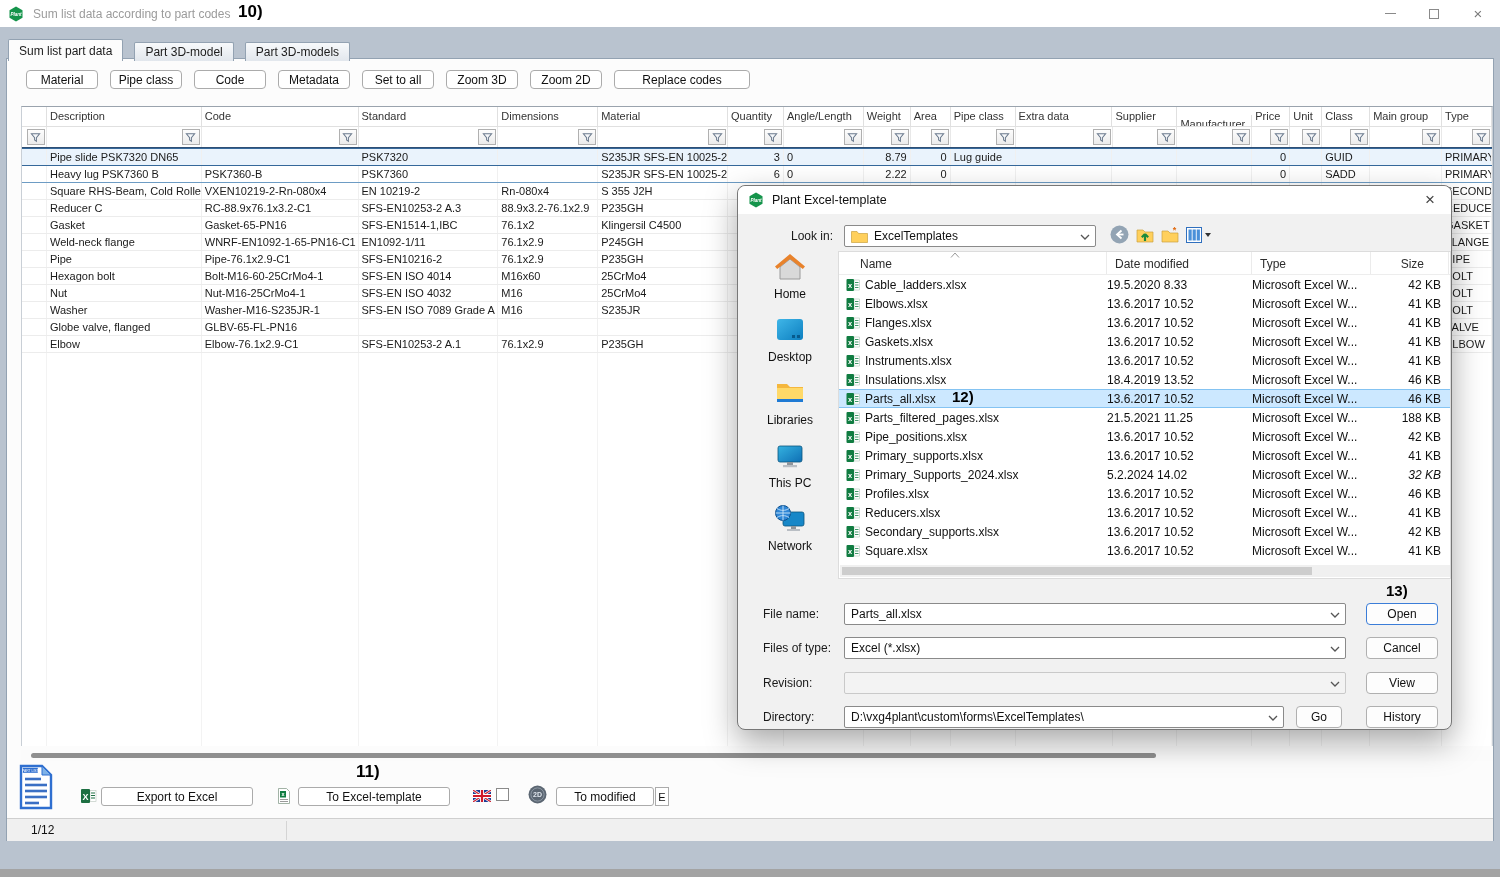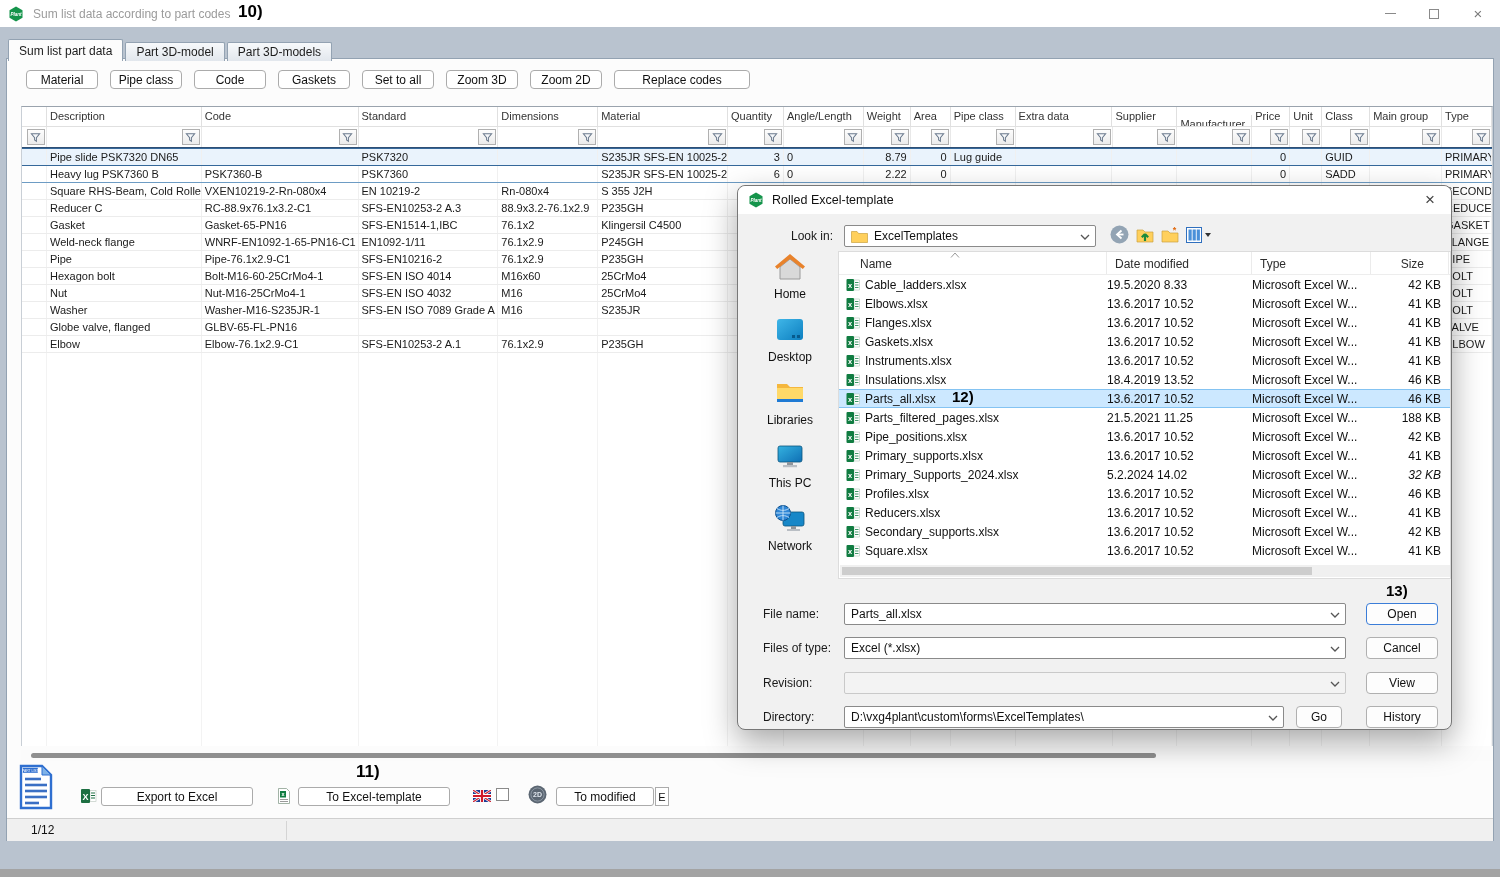--- a/index.html
+++ b/index.html
@@ -14,21 +14,21 @@
   .wincontrols { position:absolute; right:0; top:0; height:27px; display:flex; align-items:center; }
   .wc { width:44px; height:27px; display:flex; align-items:center; justify-content:center; color:#6f6f6f; }
   .wc .min-glyph { width:11px; height:1px; background:#8a8a8a; }
   .wc .max-glyph { width:10px; height:10px; border:1px solid #8a8a8a; }
   .wc.close { font-size:15px; color:#7a7a7a; }
 
   
   .frame { position:absolute; left:0; top:27px; width:1500px; height:850px; background:#b9c3cf; }
   .tabstrip { position:absolute; left:8px; top:12px; display:flex; align-items:flex-end; z-index:3; }
   .tab { height:19px; padding:2px 10px 0; font-size:12px; color:#1c1c1c; background:linear-gradient(#f7f9fb,#e2e7ed);
-         border:1px solid #93a2b2; border-bottom:none; border-radius:2px 2px 0 0; margin-right:2px; white-space:nowrap; }
+         border:1px solid #93a2b2; border-bottom:none; border-radius:2px 2px 0 0; margin-right:11px; white-space:nowrap; }
   .tab.active { height:22px; padding-top:4px; background:#fcfcfc; position:relative; z-index:4; }
   .panel { position:absolute; left:6px; top:31px; width:1488px; height:783px; background:#fcfcfc; border:1px solid #93a2b2; }
 
   
   .toolbar { position:absolute; left:19px; top:11px; display:flex; gap:12px; }
   .tbtn { height:19px; background:#fff; border:1px solid #ababab; border-radius:4px; font-size:12px; color:#111;
           display:flex; align-items:center; justify-content:center; font-family:"Liberation Sans",sans-serif; }
 
   
   .grid { position:absolute; left:14px; top:47px; width:1472px; height:640px; background:#fff;
@@ -140,21 +140,21 @@
         <div class="tab active">Sum list part data</div>
         <div class="tab">Part 3D-model</div>
         <div class="tab">Part 3D-models</div>
       </div>
 
     <div class="panel">
       <div class="toolbar" id="toolbar">
           <div class="tbtn" style="width: 72px;">Material</div>
           <div class="tbtn" style="width: 72px;">Pipe class</div>
           <div class="tbtn" style="width: 72px;">Code</div>
-          <div class="tbtn" style="width: 72px;">Gaskets</div>
+          <div class="tbtn" style="width: 72px;">Metadata</div>
           <div class="tbtn" style="width: 72px;">Set to all</div>
           <div class="tbtn" style="width: 72px;">Zoom 3D</div>
           <div class="tbtn" style="width: 72px;">Zoom 2D</div>
           <div class="tbtn" style="width: 136px;">Replace codes</div>
         </div>
 
       <div class="grid">
         <div class="ghead" id="grid-header">
             <div class="gc" style="width: 25px;"></div>
             <div class="gc" style="width: 155px;">Description</div>
@@ -665,21 +665,21 @@
   </div>
 
   <div class="dialog">
     <div class="dtitle">
       <span class="appicon" id="app-icon-dlg">
           <svg width="16" height="16" viewBox="0 0 16 16">
             <path d="M8 .5l6.5 3.75v7.5L8 15.5l-6.5-3.75v-7.5z" fill="#15944b"></path>
             <text x="8" y="10.3" font-size="4.6" font-style="italic" font-weight="bold" fill="#fff" text-anchor="middle">Plant</text>
           </svg>
         </span>
-      <span class="dtext">Rolled Excel-template</span>
+      <span class="dtext">Plant Excel-template</span>
       <span class="dclose">×</span>
     </div>
 
     <span class="dlabel" style="left:53px; top:43px;">Look in:</span>
     <div class="combo" style="left:106px; top:39px; width:252px;">
       <span id="folder-icon" style="margin-right:6px; display:inline-flex;">
           <svg width="17" height="13" viewBox="0 0 17 13">
             <path d="M.5 1.5h5.5l1.5 2h9v9H.5z" fill="#ffd05c" stroke="#caa23f" stroke-width=".7"></path>
           </svg>
         </span>

